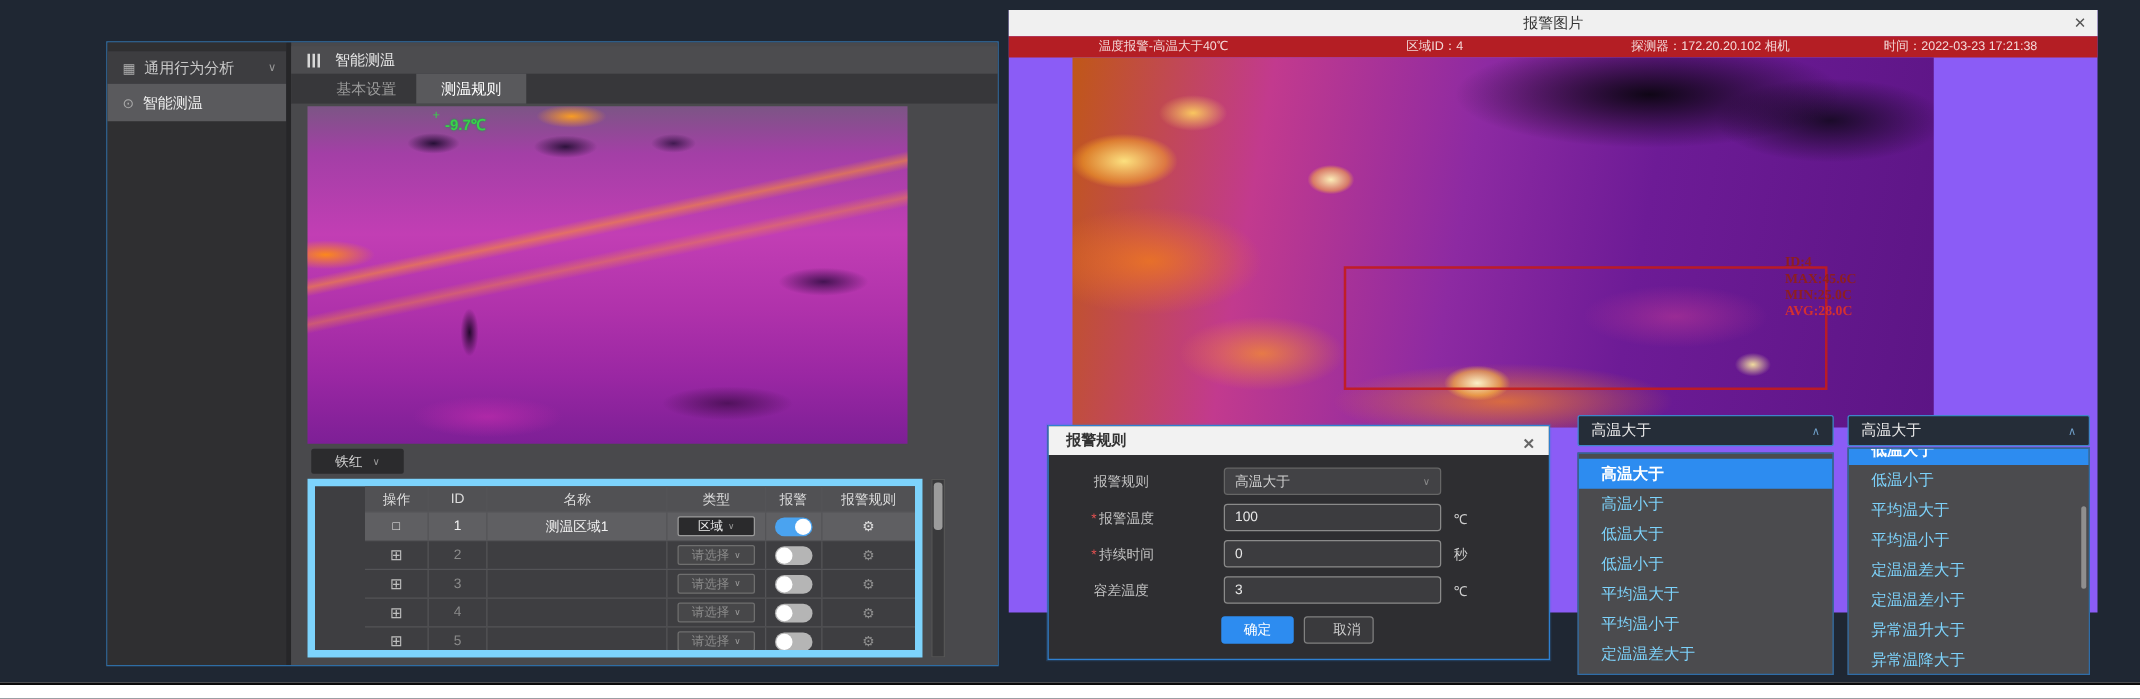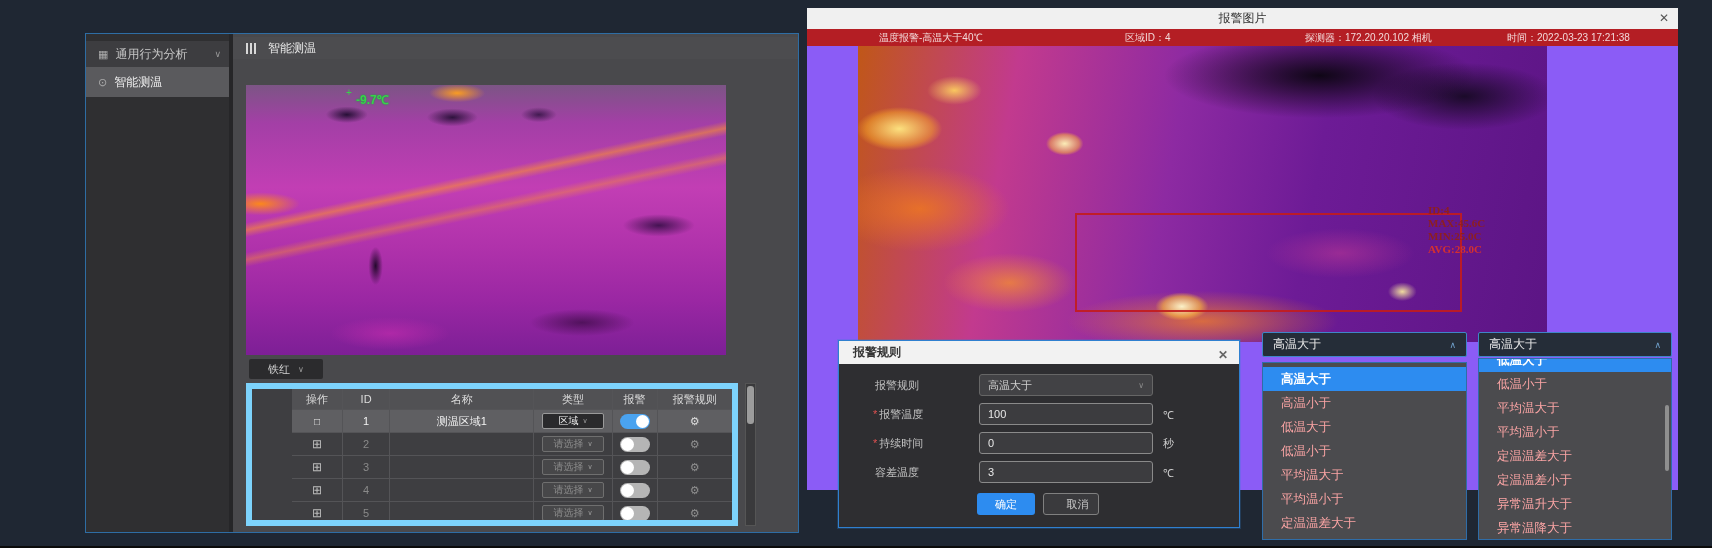--- a/index.html
+++ b/index.html
@@ -114,21 +114,21 @@
   .btn-cancel { position:absolute; left:204px; top:0; width:56px; height:22px; background:#3a3a3d; border:1px solid #808080; border-radius:3px; color:#cccccc; font-size:11px; text-align:center; line-height:20px; cursor:pointer;padding-left:13px; }
 
   
   .ddsel { height:25px; background:#252d38; border:1px solid #3f85c9; border-radius:2px; color:#e8e8e8; font-size:12px; display:flex; align-items:center; padding:0 10px; cursor:pointer; }
   .ddsel .chev { margin-left:auto; color:#6f9fc9; font-size:9px; }
   .dd1s { left:1262px; top:332px; width:205px; }
   .dd2s { left:1478px; top:332px; width:194px; }
   .ddpanel { background:#4b4b4e; border:1px solid #2f6da8; overflow:hidden; }
   .dd1p { left:1262px; top:362px; width:205px; height:178px; padding-top:4px; }
   .dd2p { left:1478px; top:358px; width:194px; height:182px; }
-  .dditem { height:24px; line-height:24px; padding-left:18px; color:#fca5a5; font-size:12.5px; cursor:pointer; white-space:nowrap; }
+  .dditem { height:24px; line-height:24px; padding-left:18px; color:#7dd3fc; font-size:12.5px; cursor:pointer; white-space:nowrap; }
   .dditem.hl { background:#2d8cf0; font-weight:bold; color:#fff; }
   .ddpartial { position:relative; height:13px; background:#2d8cf0; overflow:hidden; }
   .ddpartial span { position:absolute; top:-11px; left:18px; line-height:24px; color:#fff; font-size:12.5px; font-weight:bold; }
   .ddthumb { position:absolute; right:2px; top:46px; width:4px; height:66px; background:#8f8f8f; border-radius:2px; cursor:pointer; }
 
   .bottom-strip { left:0; top:546px; width:1712px; height:13px; background:#ffffff; border-top:2px solid #0b0b0b; }
 </style>
 </head>
 <body>
 
@@ -150,20 +150,24 @@
     <div class="abs sb-div"></div>
 
     <div class="abs lcontent">
       <div class="abs lheader">
         <span class="menu-ic">
             <i></i>
             <i></i>
             <i></i>
           </span>
         <span class="ttl">智能测温</span>
+      </div>
+      <div class="abs tabsrow">
+        <div class="tab tab1">基本设置</div>
+        <div class="tab tab2">测温规则</div>
       </div>
 
       <div class="abs lbody">
         <div class="abs thermal-left">
           <span class="abs spot-mark">+</span>
           <span class="abs spot-temp">-9.7℃</span>
         </div>
 
         <div class="abs palette">
           <span>铁红</span>

